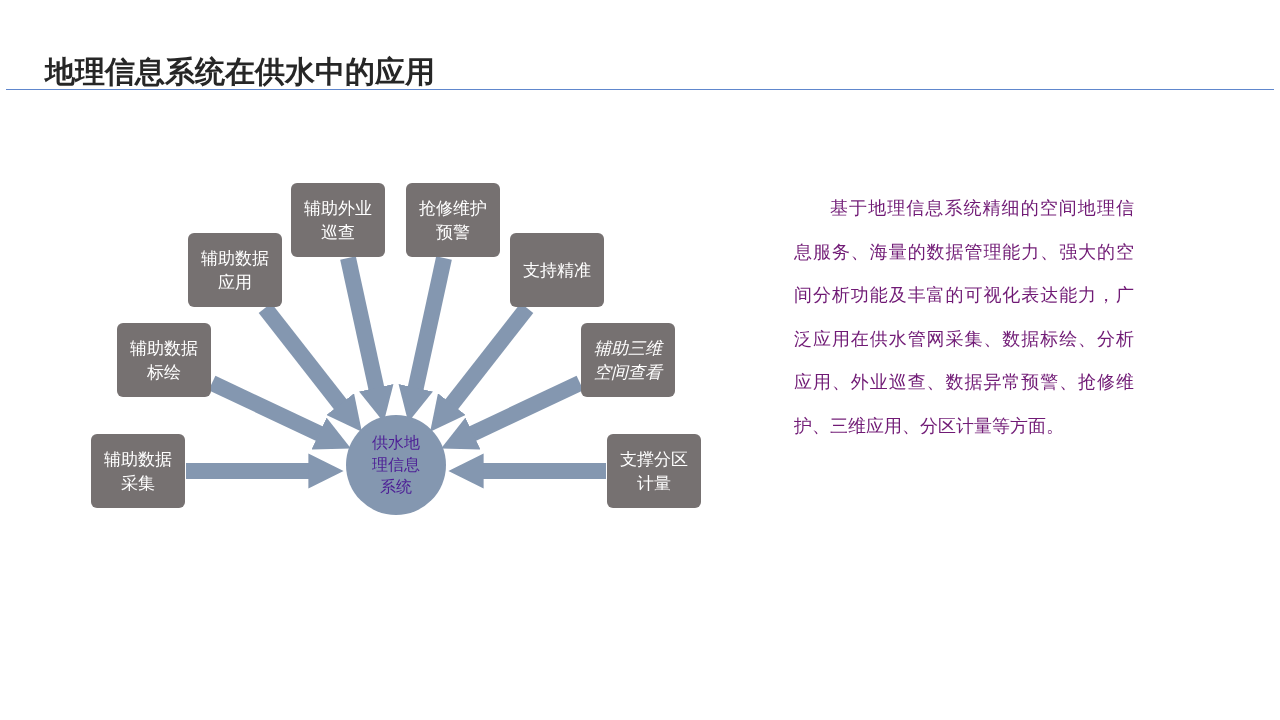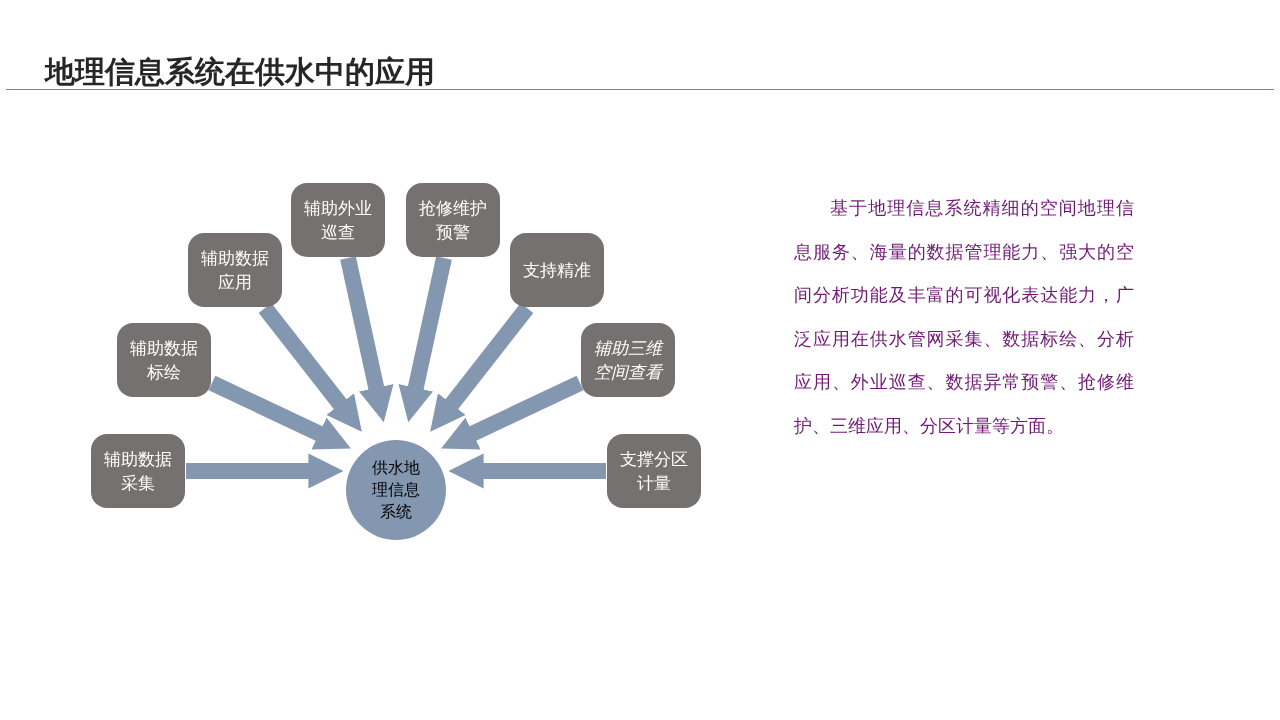--- a/index.html
+++ b/index.html
@@ -1,25 +1,25 @@
 <!DOCTYPE html>
 <html><head>
 <meta charset="utf-8">
 <style>
   html, body { margin:0; padding:0; }
   body { width:1280px; height:720px; background:#ffffff; position:relative; overflow:hidden;
          font-family: "DejaVu Sans", "Liberation Sans", sans-serif; }
   .title { position:absolute; left:45px; top:52px; font-size:30px; font-weight:bold; color:#262626; letter-spacing:0px; line-height:40px; }
   .rule { position:absolute; left:6px; top:89px; width:1268px; height:1px; background:#4472c4; opacity:0.85; }
   svg.arrows { position:absolute; left:0; top:0; }
-  .box { position:absolute; width:94px; height:74px; background:#767171; border-radius:16px;
+  .box { position:absolute; width:94px; height:74px; background:#767171; border-radius:6px;
          color:#ffffff; font-size:17px; line-height:24px; display:flex; align-items:center; justify-content:center;
          text-align:center; box-sizing:border-box; padding:0 4px; }
-  .hub { position:absolute; left:346px; top:440px; width:100px; height:100px; border-radius:50%; background:#8497b0;
-         color:#000000; font-size:16px; line-height:22px; display:flex; align-items:center; justify-content:center; text-align:center; }
+  .hub { position:absolute; left:346px; top:415px; width:100px; height:100px; border-radius:50%; background:#8497b0;
+         color:#4c1d95; font-size:16px; line-height:22px; display:flex; align-items:center; justify-content:center; text-align:center; }
   .hub span, .box span { white-space:pre-line; }
   .para { position:absolute; left:794px; top:186px; width:340px; font-size:18px; line-height:43.5px; color:#701a75; text-indent:2em;
           text-align:justify; }
 </style>
 </head>
 <body>
 
 <div class="title">地理信息系统在供水中的应用</div>
 <div class="rule"></div>
 

